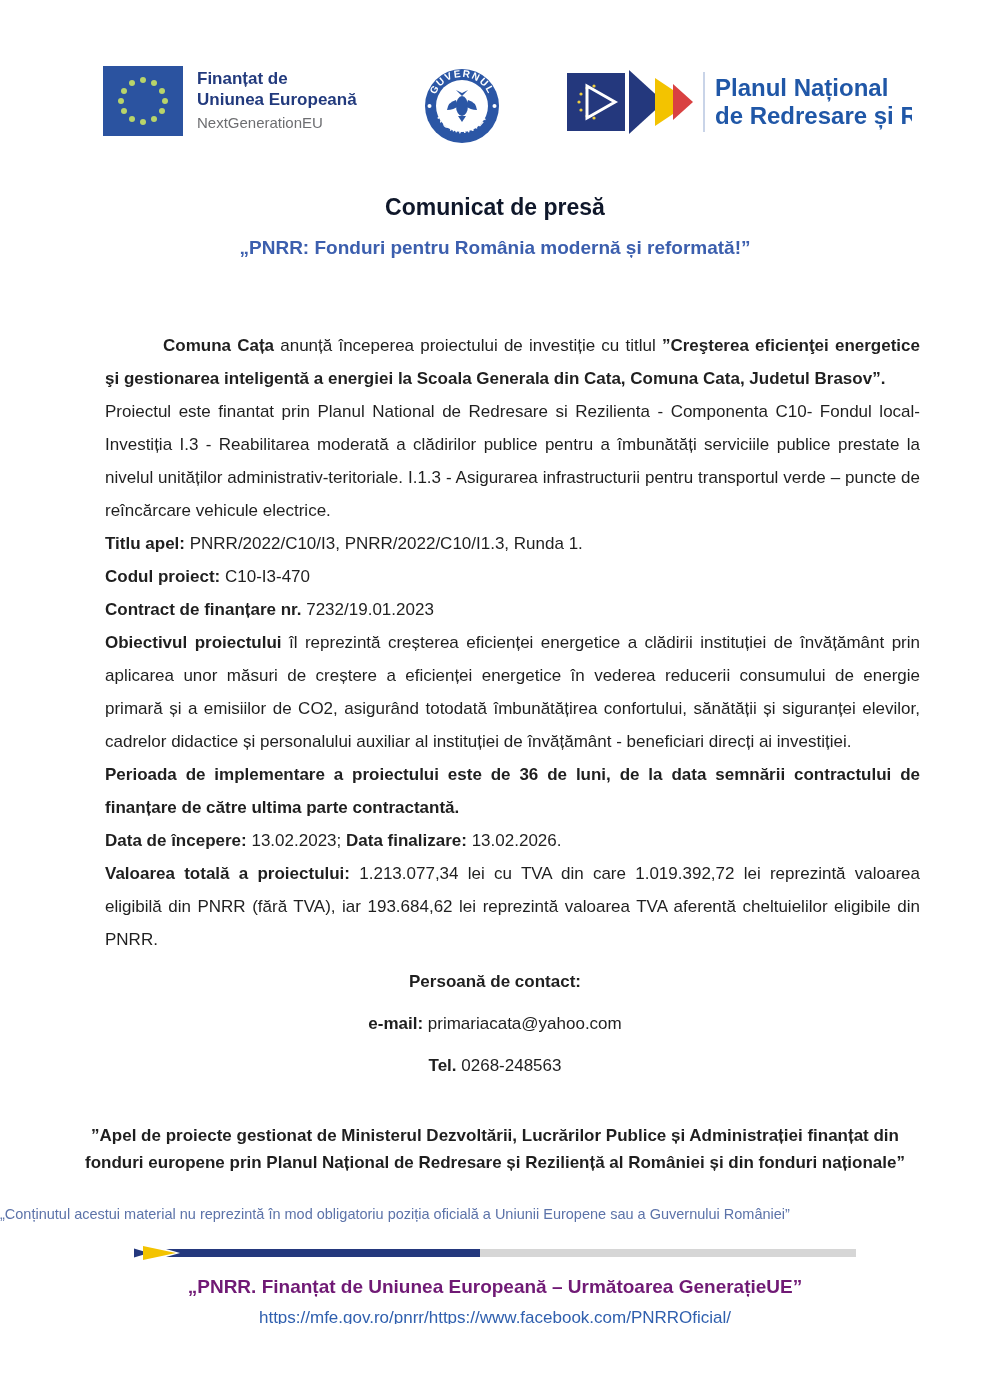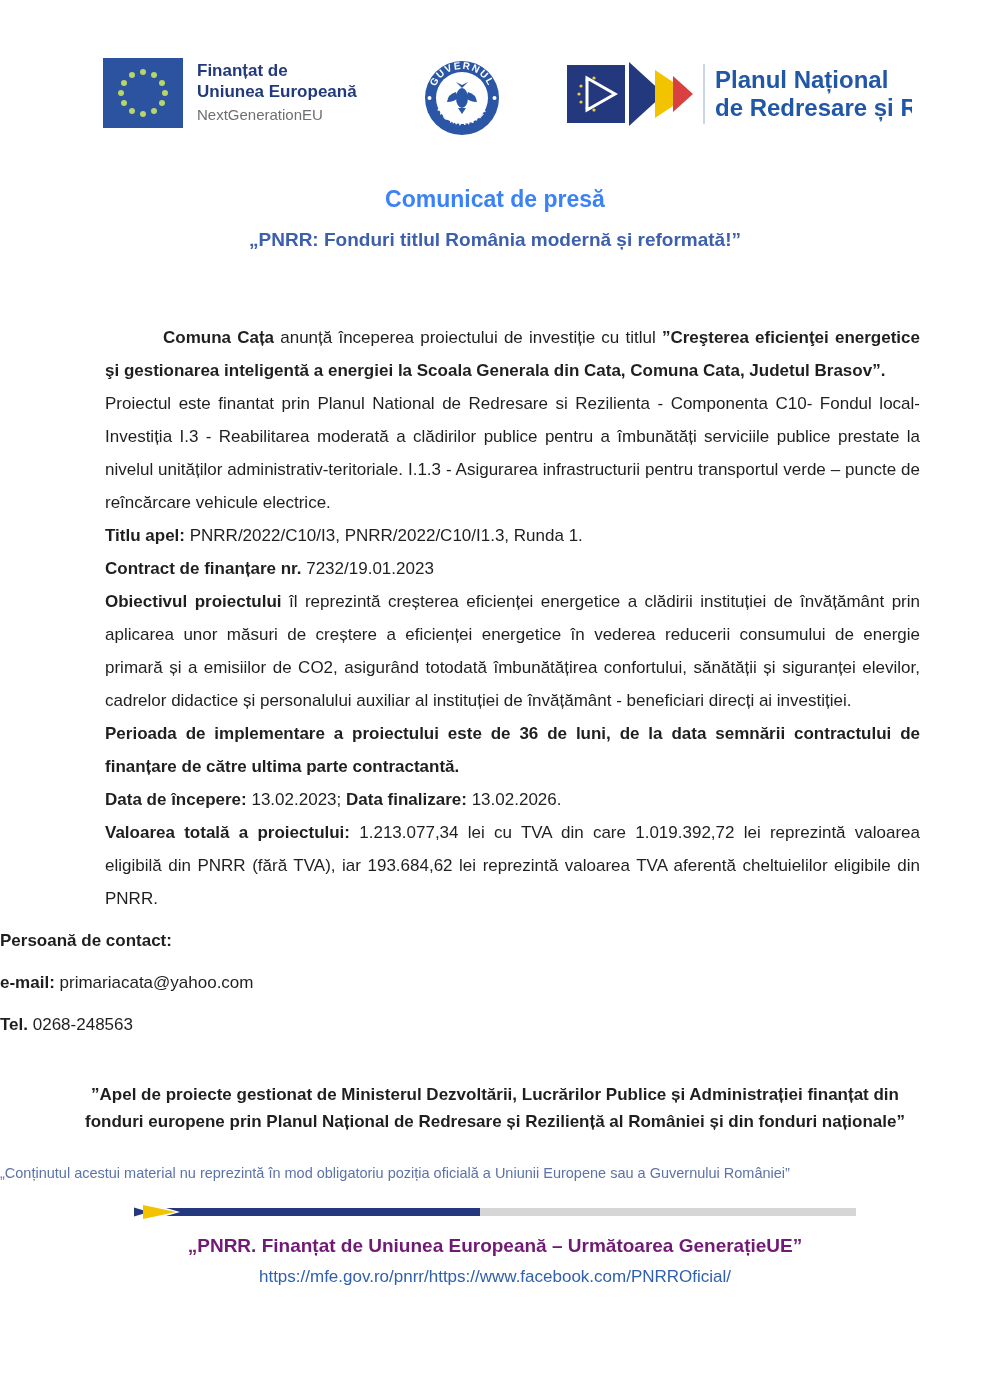--- a/index.html
+++ b/index.html
@@ -1,48 +1,48 @@
 <!DOCTYPE html>
 <html><head>
 <meta charset="utf-8">
 <style>
   html,body{margin:0;padding:0;background:#ffffff;}
   .page{
-    width:990px;height:1316px;margin:0 auto;background:#ffffff;
+    width:990px;height:1316px;margin:8px auto;background:#ffffff;
     font-family:"Liberation Sans",sans-serif;color:#1f1f1f;position:relative;
     overflow:hidden;
   }
   
   .header{
     display:flex;align-items:flex-start;justify-content:space-between;
     padding:58px 78px 0 103px;
   }
   .eu-logo{display:flex;align-items:flex-start;gap:14px;}
   .eu-text{padding-top:2px;line-height:1.25;}
   .eu-text .l1,.eu-text .l2{font-weight:bold;color:#223a7d;font-size:17px;}
   .eu-text .l3{color:#6d6e71;font-size:15px;margin-top:3px;}
   .gov-logo{margin-top:0px;}
   .pnrr-logo{display:flex;align-items:center;text-decoration:underline;}
   
   .doc-title{
-    text-align:center;margin-top:44px;font-size:23px;font-weight:bold;color:#3b82f6;
+    text-align:center;margin-top:44px;font-size:23px;font-weight:bold;color:#0f172a;
   }
   .doc-subtitle{
     text-align:center;margin-top:16px;font-size:19px;font-weight:600;color:#3c5fae;
   }
   
   .body-text{
     margin:70px 70px 0 105px;
     font-size:17px;line-height:33px;text-align:justify;
   }
   .body-text p{margin:0;}
   .indent{text-indent:58px;}
   .b{font-weight:bold;}
   
-  .contact{margin-top:16px;text-align:left;font-size:17px;}
+  .contact{margin-top:16px;text-align:center;font-size:17px;}
   .contact p{margin:0 0 22px 0;line-height:20px;}
   
   .quote{
     margin:46px 80px 0 80px;text-align:center;font-weight:bold;
     font-size:17px;line-height:27px;
   }
   
   .disclaimer{
     margin-top:30px;color:#5c73a9;font-size:14.5px;
   }
@@ -142,30 +142,31 @@
           <rect x="136" y="6" width="2" height="60" fill="#c9d4e8"></rect>
 
           <text x="148" y="30" font-size="24" font-weight="bold" fill="#2057a7" font-family="Liberation Sans, sans-serif">Planul Național</text>
           <text x="148" y="58" font-size="24" font-weight="bold" fill="#2057a7" font-family="Liberation Sans, sans-serif">de Redresare și Reziliență</text>
         </svg>
       </span>
     </div>
   </div>
 
   <div class="doc-title">Comunicat de presă</div>
-  <div class="doc-subtitle">„PNRR: Fonduri titlul România modernă și reformată!”</div>
+  <div class="doc-subtitle">„PNRR: Fonduri pentru România modernă și reformată!”</div>
 
   <div class="body-text">
 
     <p class="indent"><span class="b">Comuna Cața</span><span> anunță începerea proiectului de investiție cu titlul </span><span class="b">”Creşterea eficienţei energetice şi gestionarea inteligentă a energiei la Scoala Generala din Cata, Comuna Cata, Judetul Brasov”.</span></p>
 
     <p>Proiectul este finantat prin Planul National de Redresare si Rezilienta - Componenta C10- Fondul local- Investiția I.3 - Reabilitarea moderată a clădirilor publice pentru a îmbunătăți serviciile publice prestate la nivelul unităților administrativ-teritoriale. I.1.3 - Asigurarea infrastructurii pentru transportul verde – puncte de reîncărcare vehicule electrice.</p>
 
     <p><span class="b">Titlu apel:</span><span> PNRR/2022/C10/I3, PNRR/2022/C10/I1.3, Runda 1.</span></p>
 
+    <p><span class="b">Codul proiect:</span><span> C10-I3-470</span></p>
 
     <p><span class="b">Contract de finanțare nr.</span><span> 7232/19.01.2023</span></p>
 
     <p><span class="b">Obiectivul proiectului</span><span> îl reprezintă creșterea eficienței energetice a clădirii instituției de învățământ prin aplicarea unor măsuri de creștere a eficienței energetice în vederea reducerii consumului de energie primară și a emisiilor de CO2, asigurând totodată îmbunătățirea confortului, sănătății și siguranței elevilor, cadrelor didactice și personalului auxiliar al instituției de învățământ - beneficiari direcți ai investiției.</span></p>
 
     <p class="b">Perioada de implementare a proiectului este de 36 de luni, de la data semnării contractului de finanțare de către ultima parte contractantă.</p>
 
     <p><span class="b">Data de începere:</span><span> 13.02.2023; </span><span class="b">Data finalizare:</span><span> 13.02.2026.</span></p>
 
     <p><span class="b">Valoarea totală a proiectului:</span><span> 1.213.077,34 lei cu TVA din care 1.019.392,72 lei reprezintă valoarea eligibilă din PNRR (fără TVA), iar 193.684,62 lei reprezintă valoarea TVA aferentă cheltuielilor eligibile din PNRR.</span></p>

